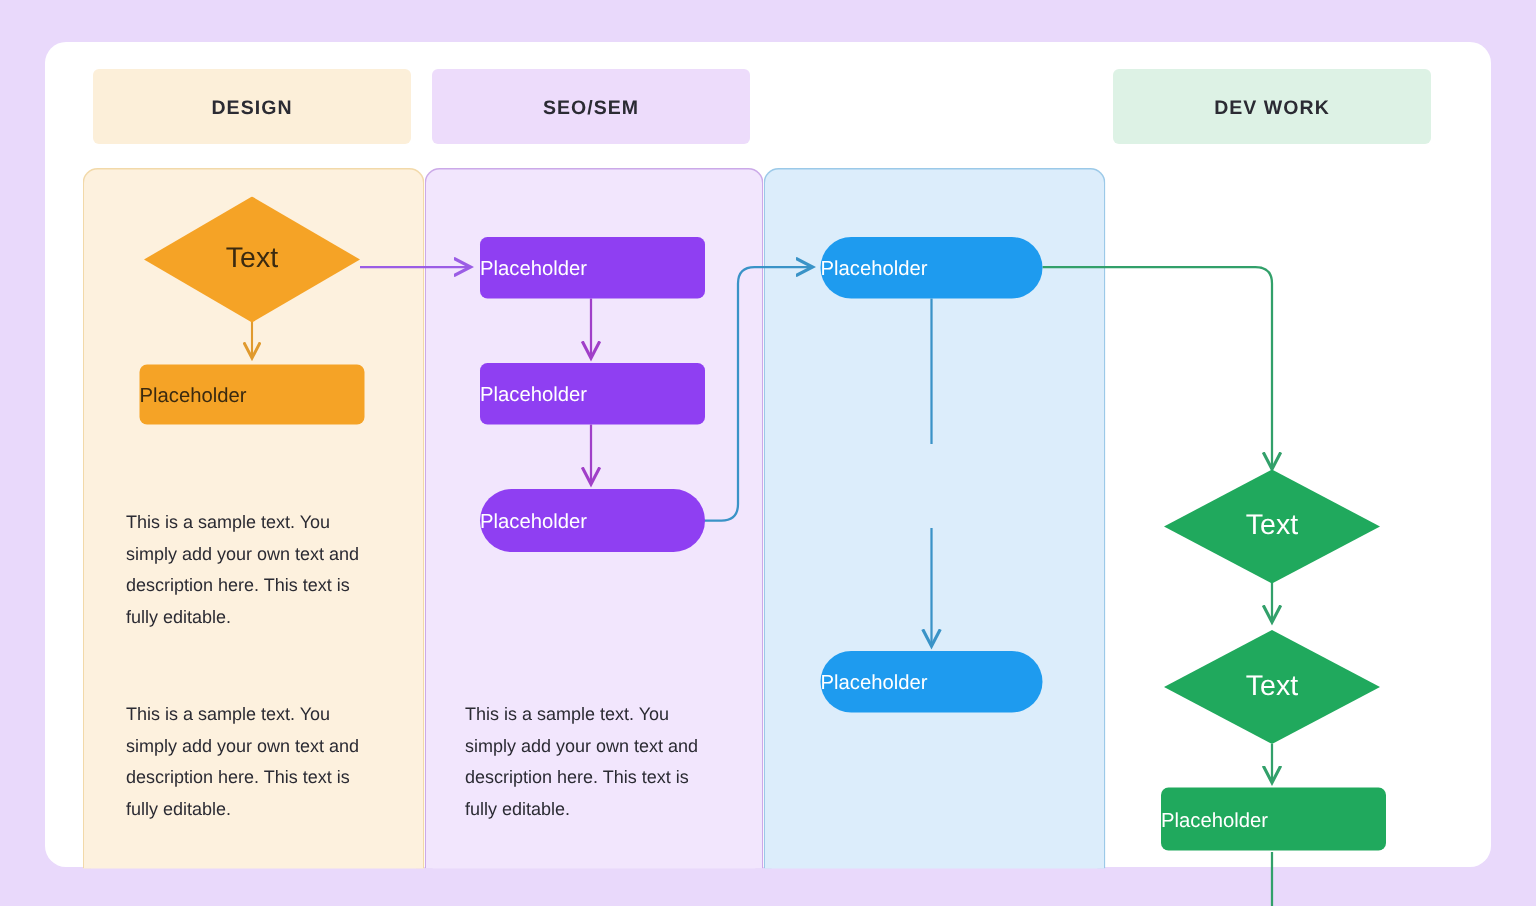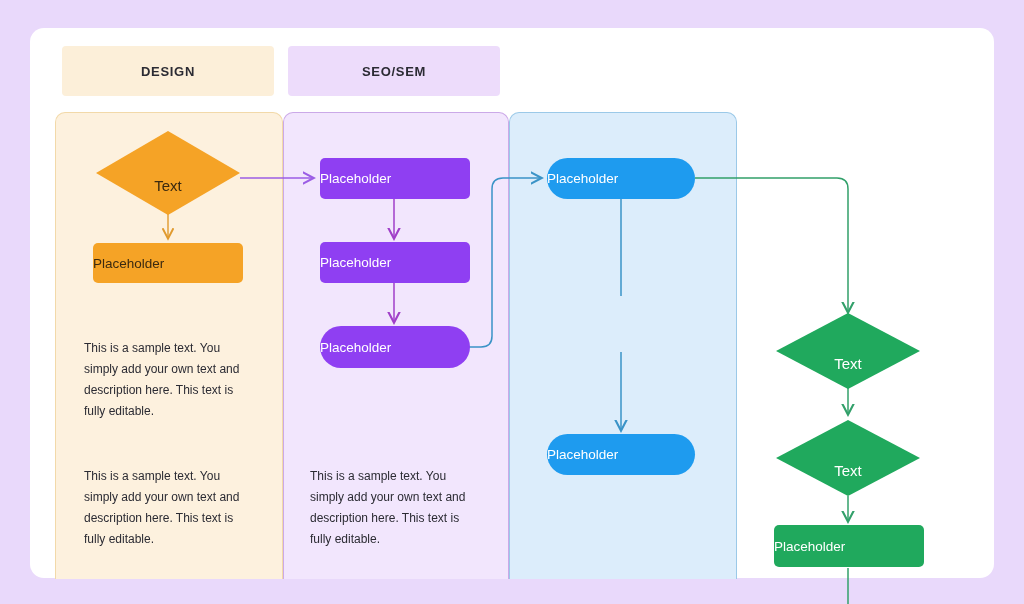--- a/index.html
+++ b/index.html
@@ -77,26 +77,26 @@
     font-size: 13.5px;
   }
   .rect  { border-radius: 5px; }
   .pill  { border-radius: 999px; }
 
   .diamond {
     position: absolute;
   }
   .diamond .dlabel {
     position: absolute;
-    left: 0; top: 12px;
+    left: 0; top: 0;
     width: 100%; height: 100%;
     display: flex;
     align-items: center;
     justify-content: center;
-    font-size: 15px;
+    font-size: 19px;
   }
 
   .orange { background: #f5a326; }
   .purple { background: #8f3ff2; }
   .blue   { background: #1e9bef; }
   .green  { background: #20a95d; }
 
   .label-dark  { color: #3b2a10; }
   .label-light { color: #ffffff; }
 
@@ -121,20 +121,21 @@
 
 <div id="root">
   <div class="card"></div>
 
   <div class="panel panel-0"></div>
   <div class="panel panel-1"></div>
   <div class="panel panel-2"></div>
 
   <div class="tab tab-0">DESIGN</div>
   <div class="tab tab-1">SEO/SEM</div>
+  <div class="tab tab-3">DEV WORK</div>
 
   <svg id="wires" viewBox="0 0 1024 604">
     <defs>
       <marker id="ar-orange" markerWidth="9" markerHeight="9" refX="7" refY="4.5" orient="auto">
         <path d="M0,0.6 L7.5,4.5 L0,8.4" fill="none" stroke="#e09a2e" stroke-width="1.4"></path>
       </marker>
       <marker id="ar-purple" markerWidth="9" markerHeight="9" refX="7" refY="4.5" orient="auto">
         <path d="M0,0.6 L7.5,4.5 L0,8.4" fill="none" stroke="#a03fc8" stroke-width="1.4"></path>
       </marker>
       <marker id="ar-violet" markerWidth="9" markerHeight="9" refX="7" refY="4.5" orient="auto">

